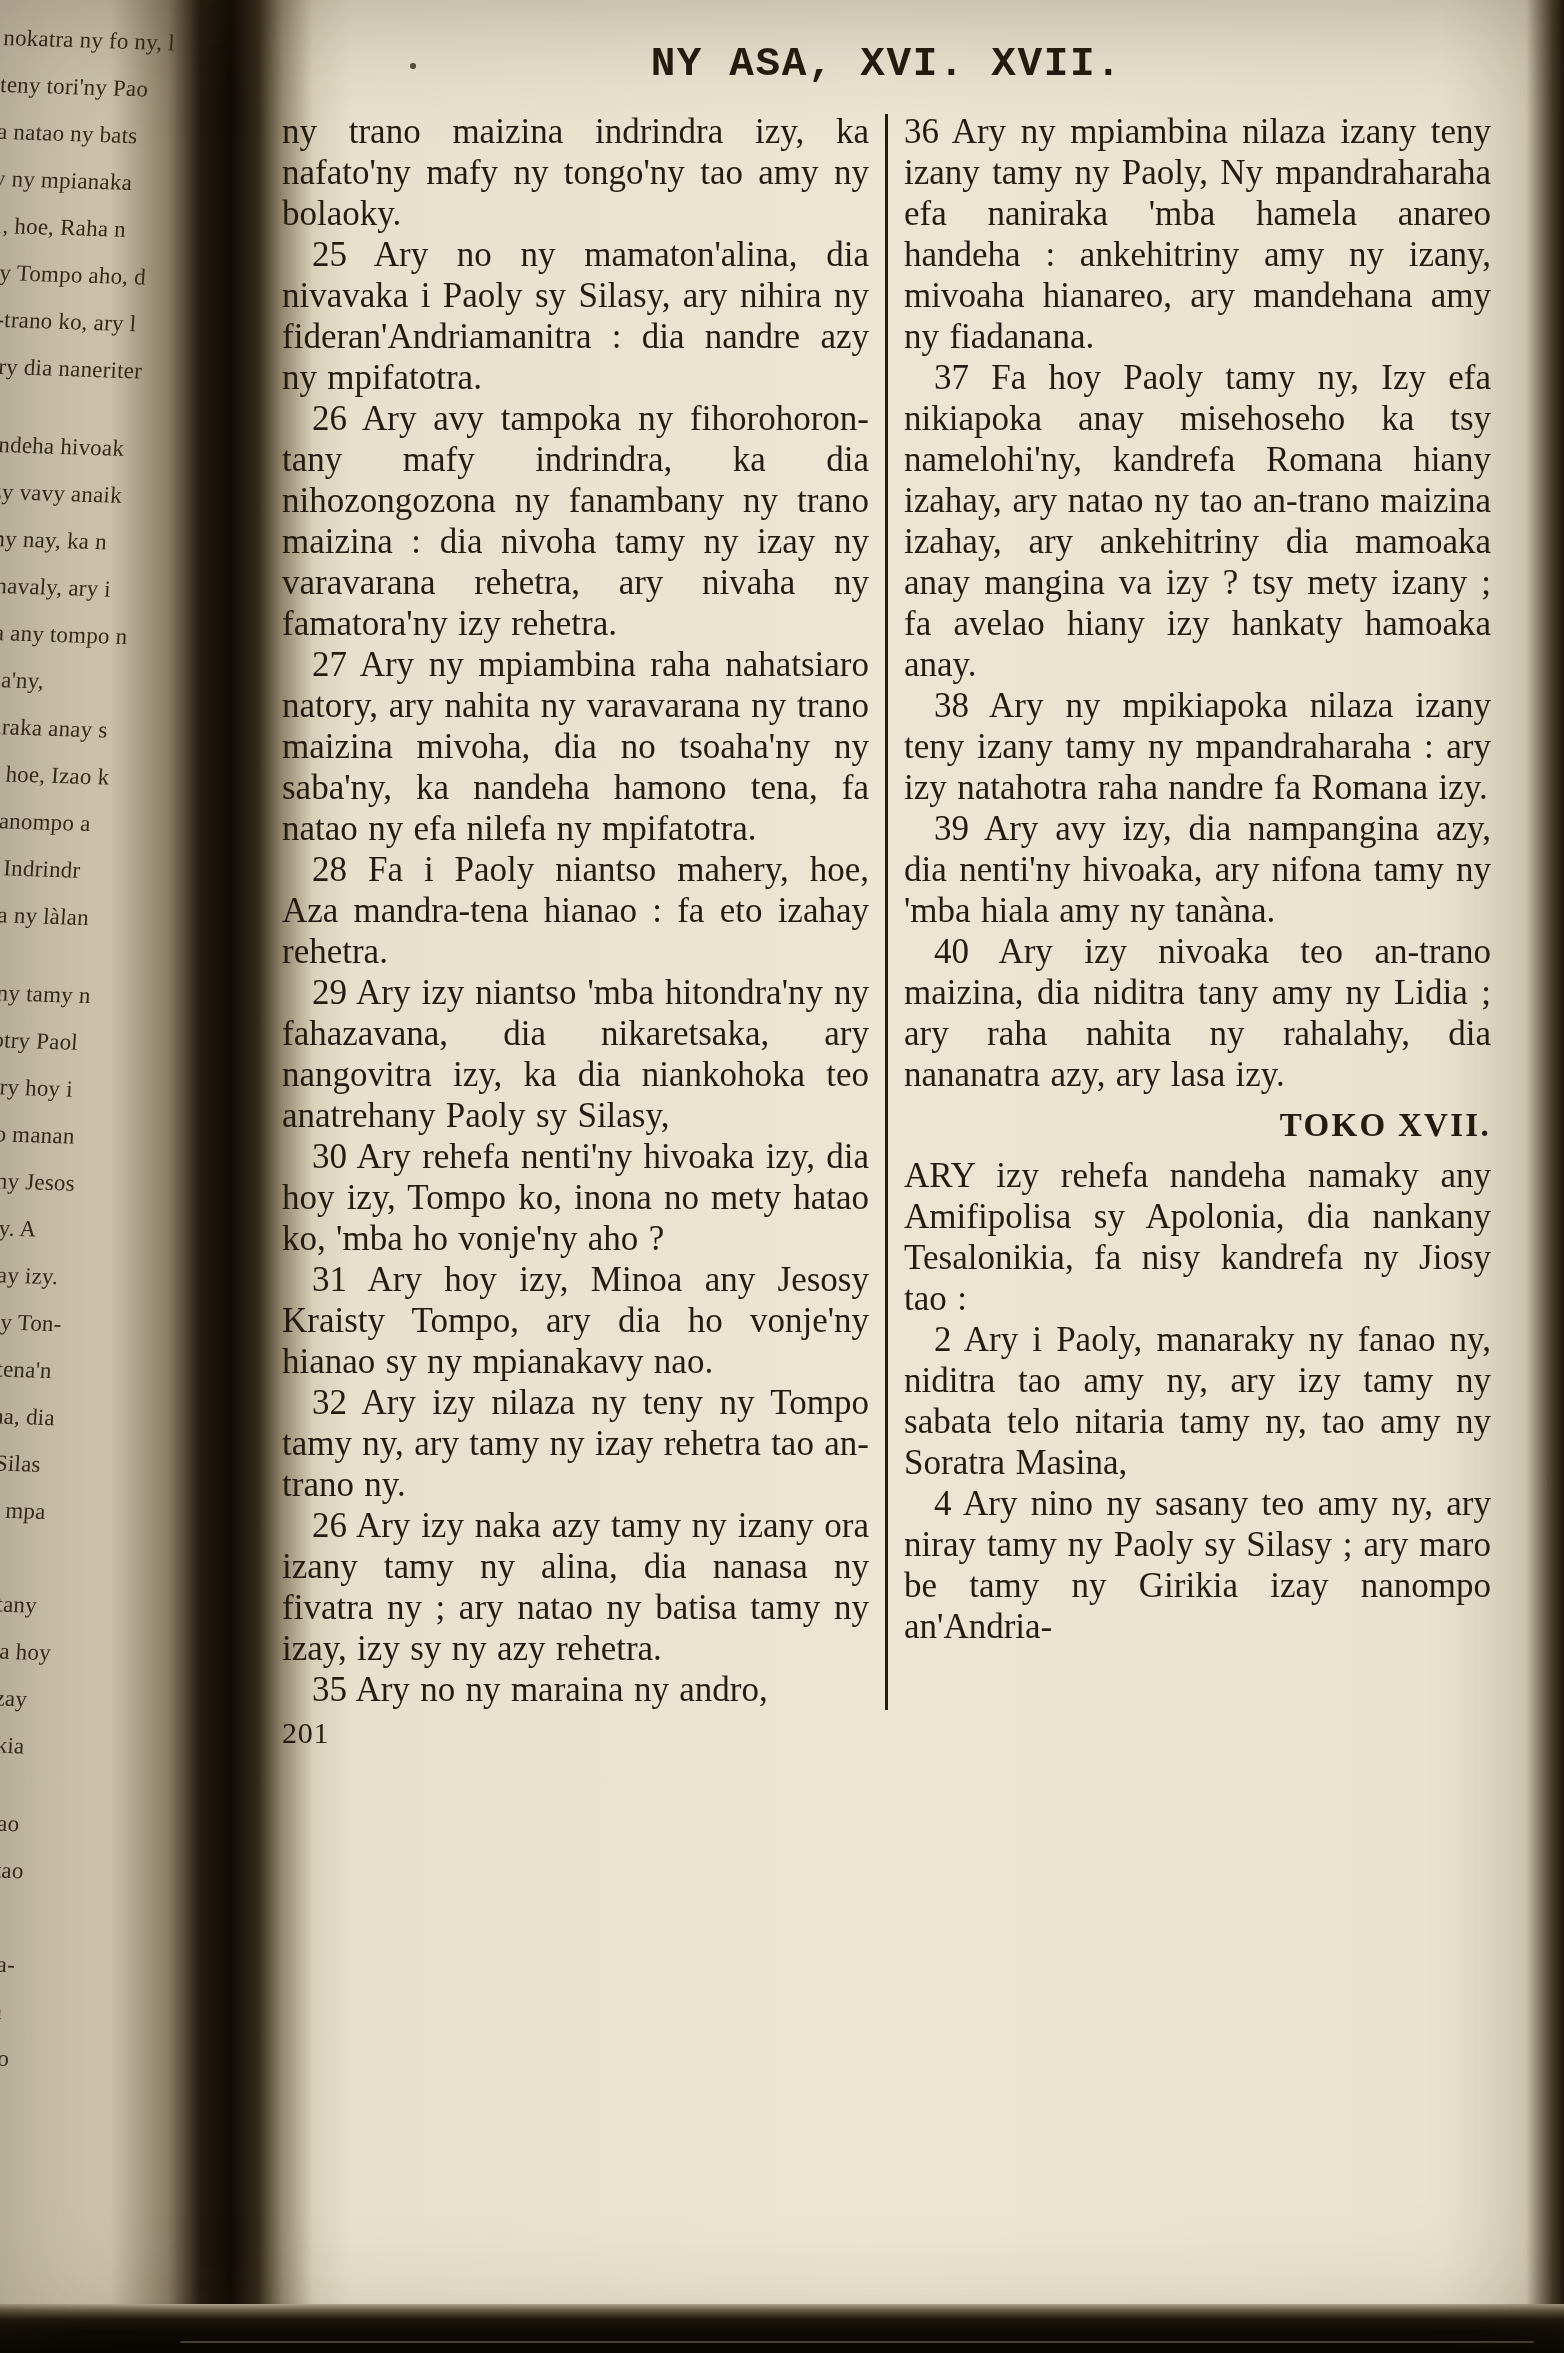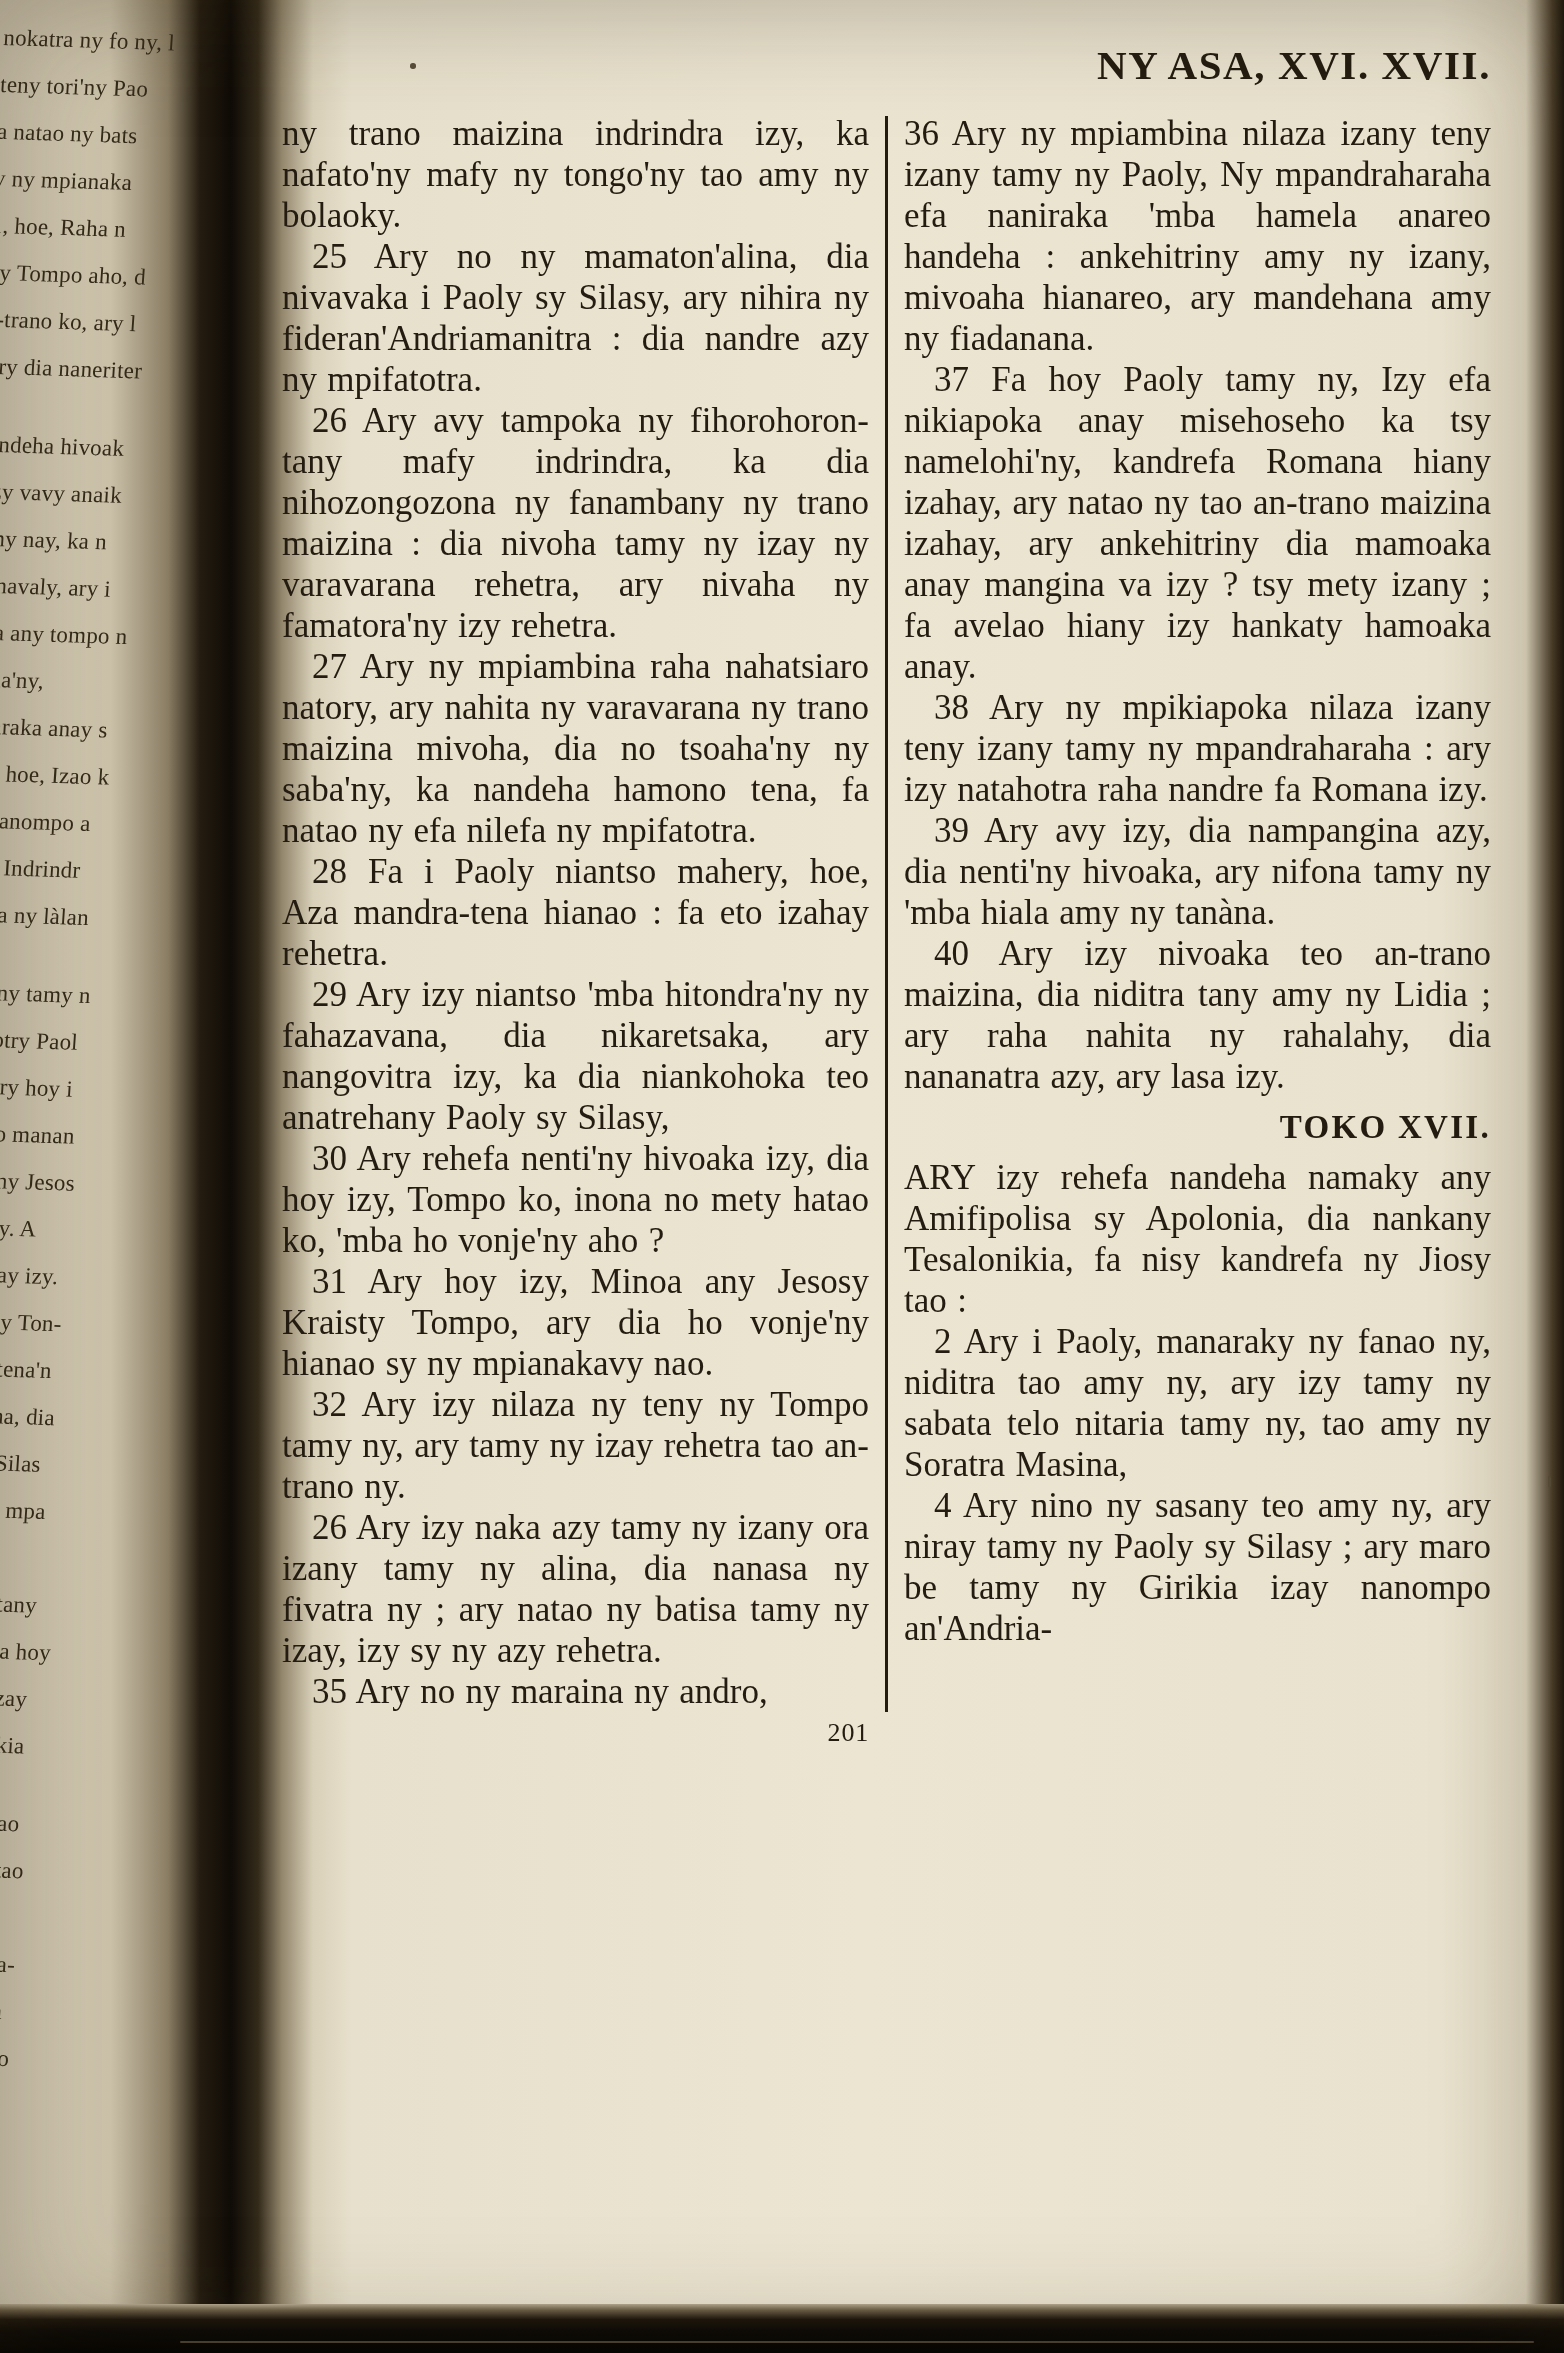--- a/index.html
+++ b/index.html
@@ -51,45 +51,46 @@
     letter-spacing:0.2px;
   }
   .margin-line:empty{height:31px;}
   
   .content{
     position:absolute;left:282px;top:41px;width:1209px;
     color:var(--text-ink);
   }
   .header{
     margin:0 0 23.5px 0;
-    text-align:right;
+    text-align:center;
     font-size:41px;font-weight:700;
     letter-spacing:1.6px;
+    font-family:Liberation Mono, monospace;
   }
   .columns{display:flex;align-items:stretch;}
   .col{width:587px;}
   .rule{width:2.3px;background:var(--text-ink);margin:3.1px 16.4px 0 16.4px;}
   .verses p{
     margin:0;
     font-size:35px;line-height:41px;
     text-align:justify;
     text-indent:30px;
     word-spacing:1.6px;
   }
   .verses p:first-child{text-indent:0;}
   .toko{
     margin:12.5px 0 11px 0;
     text-align:right;
     font-size:33px;font-weight:700;
     letter-spacing:2.3px;
   }
   .page-number{
     width:587px;margin-top:6.3px;
-    text-align:right;
-    font-size:26px;
+    text-align:left;
+    font-size:30px;
     letter-spacing:0.8px;
   }
   .speck{
     position:absolute;border-radius:50%;background:#5a4f3a;
   }
   .speck-1{left:410px;top:63px;width:5.5px;height:5.5px;}
   .speck-2{left:1548px;top:1476px;width:3.1px;height:11px;border-radius:1.6px;}
 </style>
 </head>
 <body>

